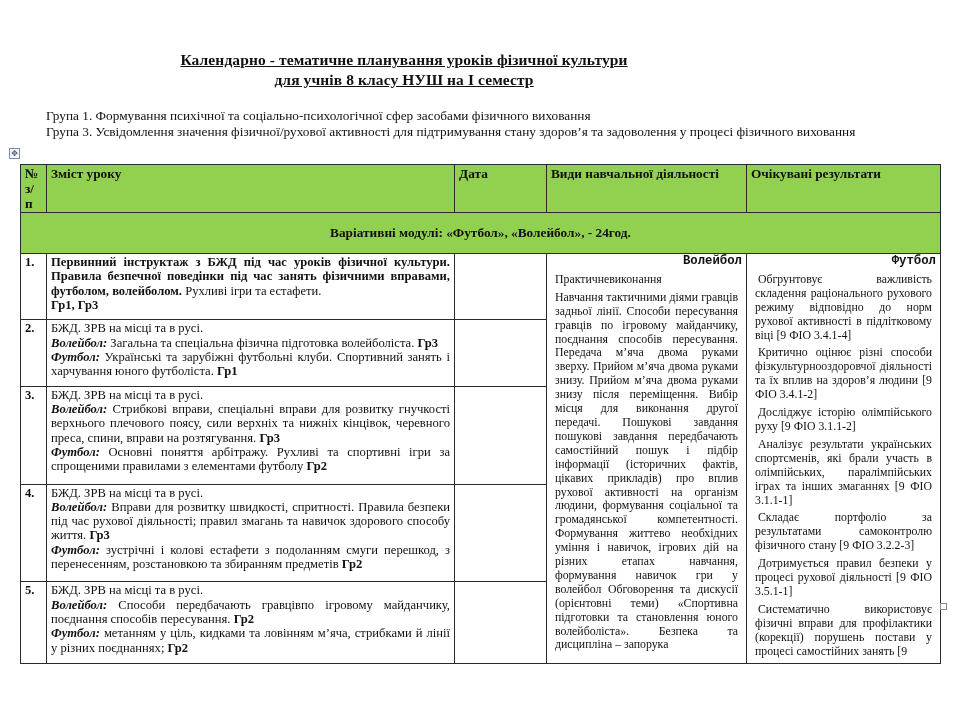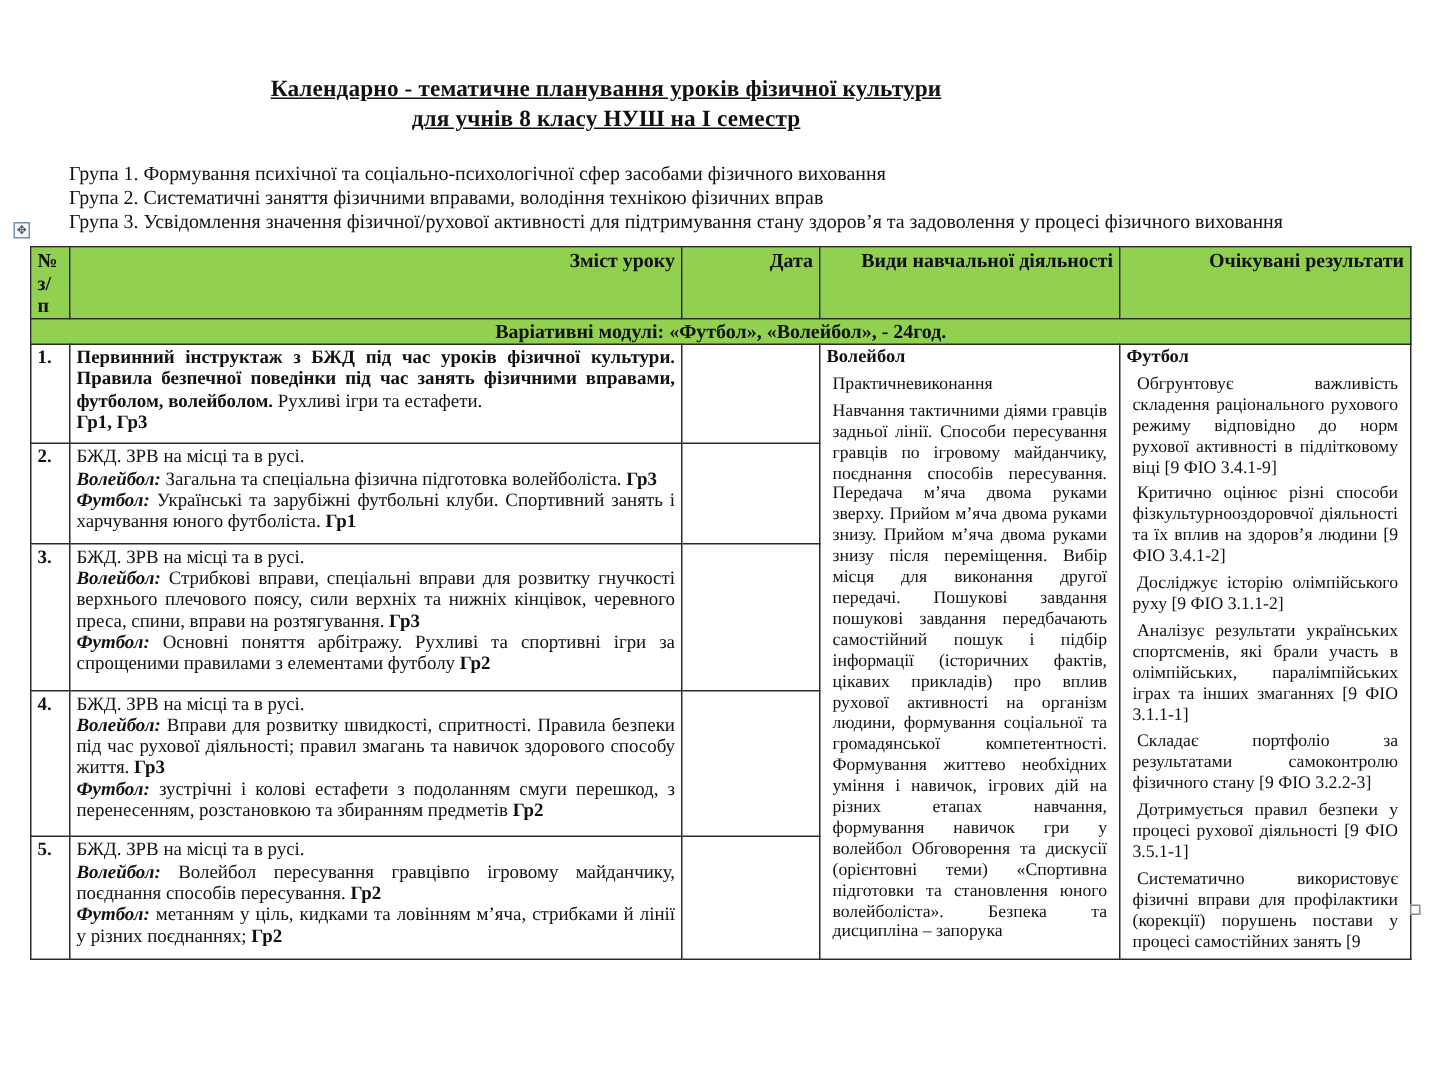--- a/index.html
+++ b/index.html
@@ -21,47 +21,46 @@
     background: #f4f7fb;
   }
   .resize-handle {
     position: absolute; left: 940px; top: 603px; width: 5px; height: 5px; border: 1px solid #888; background: #fff;
   }
   table.plan {
     position: absolute; left: 20px; top: 164px; width: 920px;
     border-collapse: collapse; table-layout: fixed; font-size: 12.6px;
   }
   table.plan td, table.plan th { border: 1.3px solid #2b2b2b; vertical-align: top; padding: 1px 4px; }
-  table.plan th { background: #92d050; font-weight: bold; font-size: 13.3px; text-align: right; height: 43px; }
+  table.plan th { background: #92d050; font-weight: bold; font-size: 13.3px; text-align: left; height: 43px; }
   th.num { text-align: left !important; line-height: 15px; padding-left: 6px; }
-  tr.module td { background: #92d050; font-weight: bold; font-size: 13.3px; text-align: center; height: 14px; padding: 0 4px; }
+  tr.module td { background: #92d050; font-weight: bold; font-size: 13.3px; text-align: center; height: 14px; padding: 12px 4px; }
   td.n { font-weight: bold; padding-left: 6px; }
   td.content { text-align: justify; line-height: 14.3px; }
   td.content .it { font-style: italic; font-weight: bold; }
   td.content .bi { font-weight: bold; }
   td.content p { margin: 0; }
   td.side { font-size: 11.8px; line-height: 13.9px; text-align: justify; padding: 0 3px 0 4px; }
-  td.side .hd { text-align: left; font-weight: bold; font-size: 12.3px; }
+  td.side .hd { text-align: right; font-weight: bold; font-size: 12.3px; font-family: Liberation Mono, monospace; }
   td.side p { margin: 4px; }
   td.res p { text-indent: 3px; }
   .lh { height: 60px; }
   .r2 { height: 56px; }
   .r3 { height: 85px; }
   .r4 { height: 86px; }
   .r5 { height: 70px; }
 </style>
 </head>
 <body>
 
 <div class="title t1">Календарно - тематичне планування уроків фізичної культури</div>
 <div class="title t2">для  учнів 8 класу НУШ на І семестр</div>
 
 <div class="groups">
   <div>Група 1. Формування психічної та соціально-психологічної сфер засобами фізичного виховання</div>
-  <div>Група 2. Систематичні заняття фізичними вправами, володіння технікою фізичних вправ</div>
   <div>Група 3. Усвідомлення значення фізичної/рухової активності для підтримування стану здоров’я та задоволення у процесі фізичного виховання</div>
 </div>
 
 <div class="move-handle">✥</div>
 
 <table class="plan">
   <colgroup>
     <col style="width:26px">
     <col style="width:408px">
     <col style="width:92px">
@@ -93,21 +92,21 @@
         <span class="bi">Гр1, Гр3</span>
       </td>
       <td></td>
       <td class="side" rowspan="5">
         <div class="hd">Волейбол</div>
         <p>Практичневиконання</p>
         <p>Навчання тактичними діями гравців задньої лінії. Способи пересування гравців по ігровому майданчику, поєднання способів пересування. Передача м’яча двома руками зверху. Прийом м’яча двома руками знизу. Прийом м’яча двома руками знизу після переміщення. Вибір місця для виконання другої передачі. Пошукові завдання пошукові завдання передбачають самостійний пошук і підбір інформації (історичних фактів, цікавих прикладів) про вплив рухової активності на організм людини, формування соціальної та громадянської компетентності. Формування життево необхідних уміння і навичок, ігрових дій на різних етапах навчання, формування навичок гри у волейбол Обговорення та дискусії (орієнтовні теми) «Спортивна підготовки та становлення юного волейболіста». Безпека та дисципліна – запорука</p>
       </td>
       <td class="side res" rowspan="5">
         <div class="hd">Футбол</div>
-        <p>Обгрунтовує важливість складення раціонального рухового режиму відповідно до норм рухової активності в підлітковому віці [9 ФІО 3.4.1-9]</p>
+        <p>Обгрунтовує важливість складення раціонального рухового режиму відповідно до норм рухової активності в підлітковому віці [9 ФІО 3.4.1-4]</p>
         <p>Критично оцінює різні способи фізкультурнооздоровчої діяльності та їх вплив на здоров’я людини [9 ФІО 3.4.1-2]</p>
         <p>Досліджує історію олімпійського руху [9 ФІО 3.1.1-2]</p>
         <p>Аналізує результати українських спортсменів, які брали участь в олімпійських, паралімпійських іграх та інших змаганнях [9 ФІО 3.1.1-1]</p>
         <p>Складає портфоліо за результатами самоконтролю фізичного стану [9 ФІО 3.2.2-3]</p>
         <p>Дотримується правил безпеки у процесі рухової діяльності [9 ФІО 3.5.1-1]</p>
         <p>Систематично використовує фізичні вправи для профілактики (корекції) порушень постави у процесі самостійних занять [9</p>
       </td>
     </tr>
 
     <tr class="r2">
@@ -137,21 +136,21 @@
         <p><span class="it">Волейбол:</span><span> Вправи для розвитку швидкості, спритності. Правила безпеки під час рухової діяльності; правил змагань та навичок здорового способу життя. </span><span class="bi">Гр3</span></p>
         <p><span class="it">Футбол:</span><span> зустрічні і колові естафети з подоланням смуги перешкод, з перенесенням, розстановкою та збиранням предметів </span><span class="bi">Гр2</span></p>
       </td>
       <td></td>
     </tr>
 
     <tr class="r5">
       <td class="n">5.</td>
       <td class="content">
         <p>БЖД. ЗРВ на місці та в русі.</p>
-        <p><span class="it">Волейбол:</span><span> Волейбол пересування гравцівпо ігровому майданчику, поєднання способів пересування. </span><span class="bi">Гр2</span></p>
+        <p><span class="it">Волейбол:</span><span> Способи передбачають гравцівпо ігровому майданчику, поєднання способів пересування. </span><span class="bi">Гр2</span></p>
         <p><span class="it">Футбол:</span><span> метанням у ціль, кидками та ловінням м’яча, стрибками й лінії у різних поєднаннях; </span><span class="bi">Гр2</span></p>
       </td>
       <td></td>
     </tr>
   </tbody>
 </table>
 
 <div class="resize-handle"></div>
 
 </body></html>

